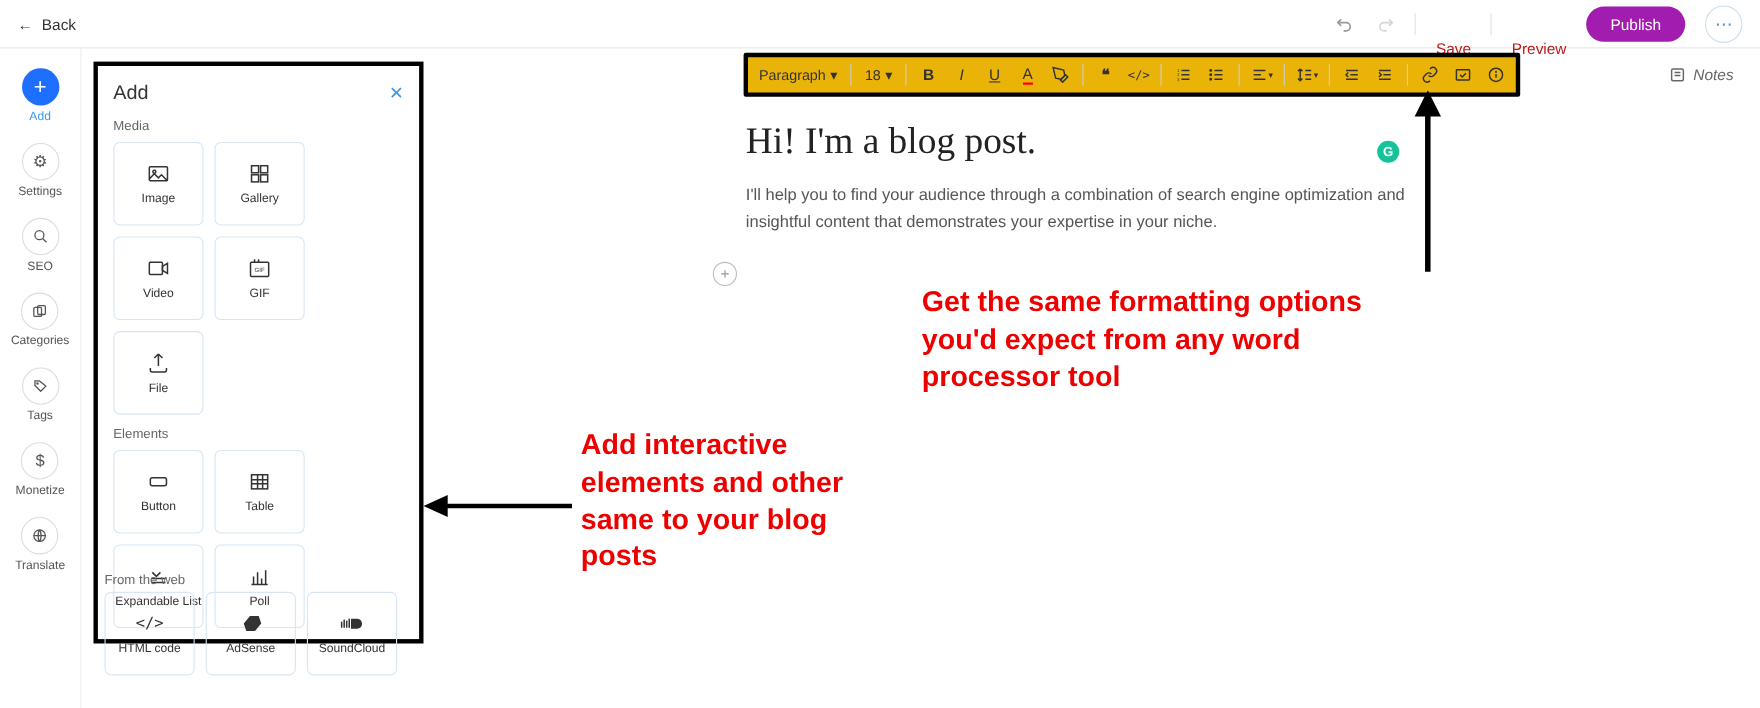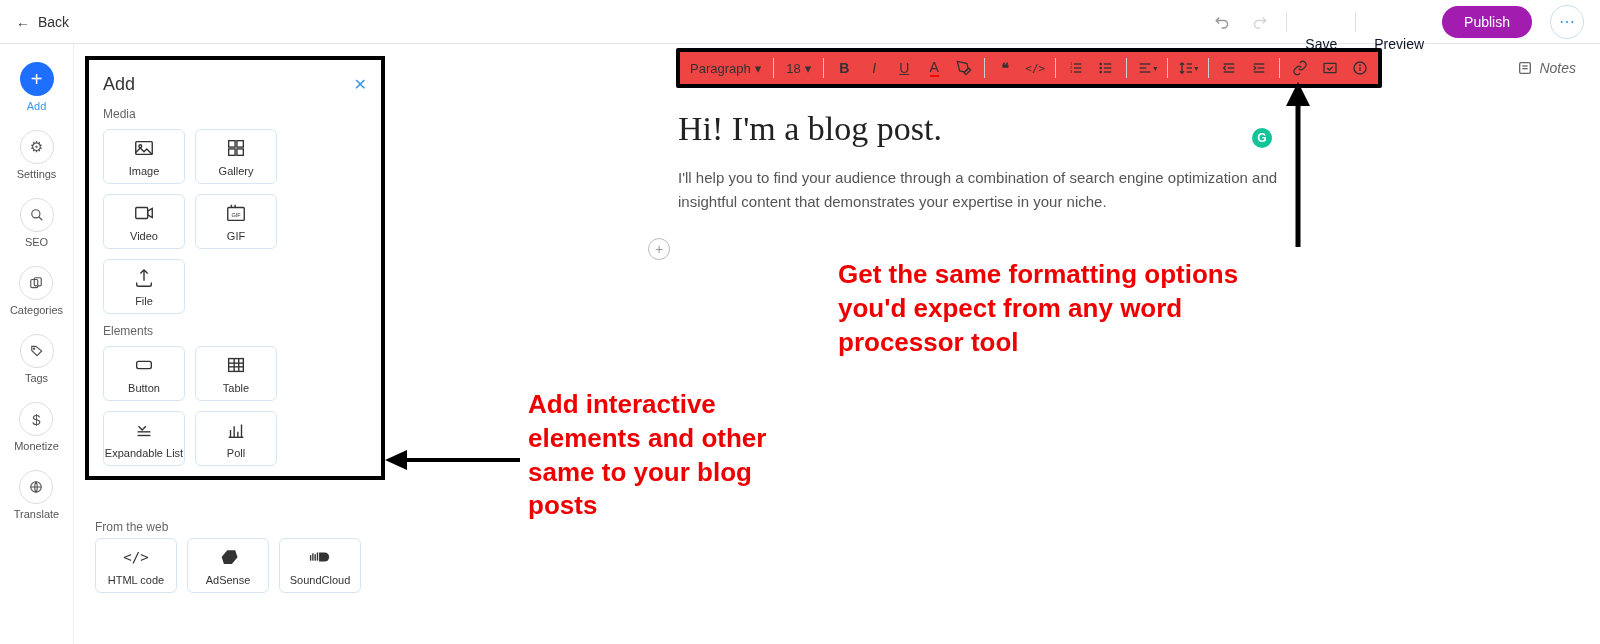--- a/index.html
+++ b/index.html
@@ -5,51 +5,51 @@
 * { box-sizing: border-box; margin: 0; padding: 0; }
 body { font-family: -apple-system, BlinkMacSystemFont, "Segoe UI", Arial, sans-serif; background: #fff; color: #333; width: 1600px; height: 644px; overflow: hidden; position: relative; }
 
 
 .header { height: 44px; border-bottom: 1px solid #e5e5e5; display: flex; align-items: center; padding: 0 16px; justify-content: space-between; }
 .header-left { display: flex; align-items: center; gap: 8px; cursor: pointer; }
 .header-left .arrow { font-size: 14px; }
 .header-left .lbl { font-size: 14px; }
 .header-right { display: flex; align-items: center; gap: 18px; }
 .hbtn { font-size: 14px; color: #999; cursor: pointer; display: flex; align-items: center; }
-.hbtn.blue { color: #0f172a; margin-top: 44px; }
+.hbtn.blue { color: #b91c1c; margin-top: 44px; }
 .sep { width: 1px; height: 20px; background: #e0e0e0; }
 .publish { background: #a21caf; color: #fff; border-radius: 20px; padding: 8px 22px; font-size: 14px; font-weight: 500; cursor: pointer; }
 .circbtn { width: 34px; height: 34px; border: 1px solid #cde; border-radius: 50%; display: flex; align-items: center; justify-content: center; color: #3899ec; cursor: pointer; }
 
 
 .sidebar { position: absolute; left: 0; top: 44px; bottom: 0; width: 74px; border-right: 1px solid #eee; display: flex; flex-direction: column; align-items: center; padding-top: 18px; gap: 18px; }
 .side-add { width: 34px; height: 34px; border-radius: 50%; background: #1f6fff; color: #fff; display: flex; align-items: center; justify-content: center; font-size: 20px; cursor: pointer; }
 .side-item { display: flex; flex-direction: column; align-items: center; gap: 4px; cursor: pointer; color: #555; }
 .side-item .circ { width: 34px; height: 34px; border: 1px solid #ddd; border-radius: 50%; display: flex; align-items: center; justify-content: center; font-size: 15px; }
 .side-item .lbl, .side-add-wrap .lbl { font-size: 11px; text-align: center; }
 .side-add-wrap { display: flex; flex-direction: column; align-items: center; gap: 4px; }
 .side-add-wrap .lbl { color: #3899ec; }
 
 
 .add-panel { position: absolute; left: 85px; top: 56px; width: 300px; border: 4px solid #000; background: #fff; padding: 14px 14px 10px 14px; }
 .add-panel .title-row { display: flex; justify-content: space-between; align-items: center; margin-bottom: 12px; }
 .add-panel .title { font-size: 18px; font-weight: 500; color: #333; }
 .add-panel .close { color: #3899ec; font-size: 16px; cursor: pointer; }
 .add-panel .section-label { font-size: 12px; color: #666; margin: 10px 0 8px 0; }
 .grid { display: flex; flex-wrap: wrap; gap: 10px; }
-.tile { width: 82px; height: 55px; border: 1px solid #d6e6f5; border-radius: 6px; display: flex; flex-direction: column; align-items: center; justify-content: center; gap: 6px; cursor: pointer; font-size: 11px; color: #333; }
+.tile { width: 82px; height: 76px; border: 1px solid #d6e6f5; border-radius: 6px; display: flex; flex-direction: column; align-items: center; justify-content: center; gap: 6px; cursor: pointer; font-size: 11px; color: #333; }
 .tile svg, .tile .ico { width: 22px; height: 22px; color: #333; }
 
 
 .web-group { position: absolute; left: 95px; top: 520px; width: 280px; }
 .web-group .section-label { font-size: 12px; color: #666; margin-bottom: 4px; }
 .web-group .grid { gap: 10px; }
 
 
-.toolbar-wrap { position: absolute; left: 676px; top: 48px; border: 4px solid #000; border-radius: 2px; background: #ef4444; padding: 4px 6px; display: flex; align-items: center; gap: 6px; }
+.toolbar-wrap { position: absolute; left: 676px; top: 48px; border: 4px solid #000; border-radius: 2px; background: #eab308; padding: 4px 6px; display: flex; align-items: center; gap: 6px; }
 .tb-drop { font-size: 13px; color: #333; display: flex; align-items: center; gap: 4px; padding: 2px 4px; cursor: pointer; }
 .tb-sep { width: 1px; height: 20px; background: #ccc; margin: 0 2px; }
 .tb-btn { width: 24px; height: 24px; display: flex; align-items: center; justify-content: center; color: #333; cursor: pointer; font-size: 14px; }
 
 
 .post { position: absolute; left: 678px; top: 110px; width: 600px; }
 .post h1 { font-family: Georgia, 'Times New Roman', serif; font-size: 34px; font-weight: 400; color: #222; margin-bottom: 18px; }
 .post p { font-size: 15px; color: #555; line-height: 1.6; }
 .grammarly { position: absolute; left: 1252px; top: 128px; width: 20px; height: 20px; border-radius: 50%; background: #15c39a; color: #fff; display: flex; align-items: center; justify-content: center; font-size: 12px; font-weight: bold; }
 .add-block { position: absolute; left: 648px; top: 238px; width: 22px; height: 22px; border: 1px solid #bbb; border-radius: 50%; display: flex; align-items: center; justify-content: center; color: #999; font-size: 14px; cursor: pointer; }

